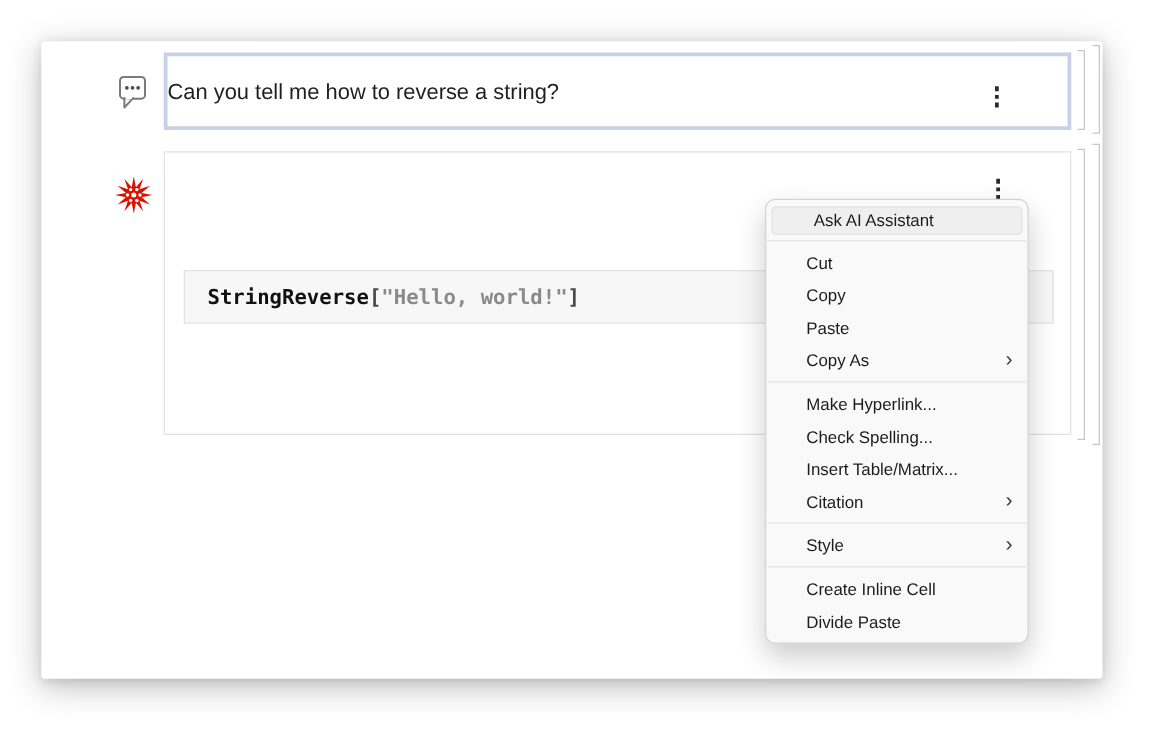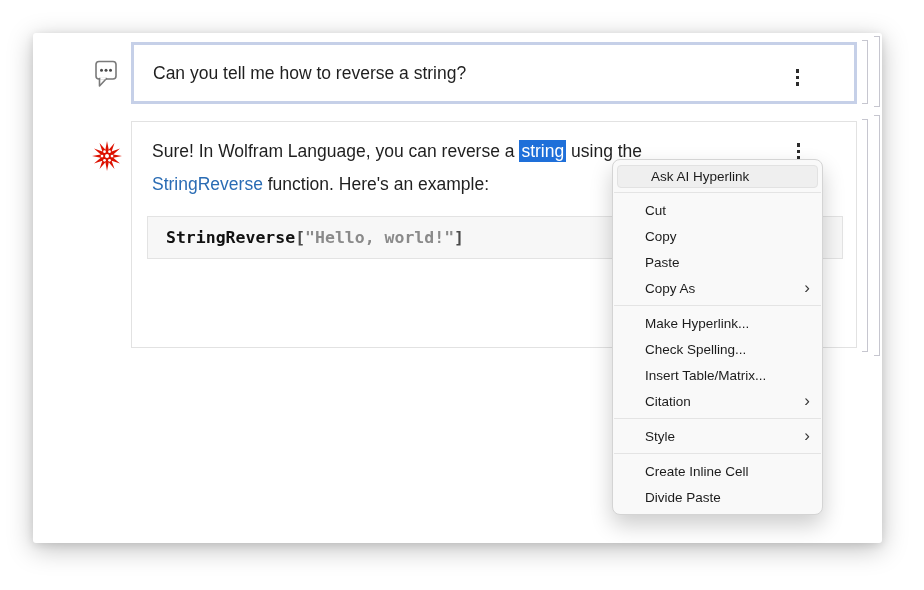--- a/index.html
+++ b/index.html
@@ -4,21 +4,21 @@
 <style>
   html,body{margin:0;padding:0;width:924px;height:590px;background:#ffffff;overflow:hidden;
             font-family:"Liberation Sans",sans-serif;}
   .stage{position:relative;width:924px;height:590px;}
   .panel{position:absolute;left:33px;top:33px;width:849px;height:510px;background:#fff;
          border-radius:3px;box-shadow:0 6px 26px rgba(0,0,0,0.25),0 2px 8px rgba(0,0,0,0.10);}
 
   
   .cell{position:absolute;box-sizing:border-box;background:#fff;}
   .cell-user{left:98px;top:9px;width:726px;height:62px;border:3px solid #c6d0e8;
-             display:flex;align-items:center;padding-left:19px;font-size:17.5px;color:#1f1f1f;}
+             display:flex;align-items:center;font-size:17.5px;color:#1f1f1f;}
   .cell-ai{left:98px;top:88px;width:726px;height:227px;border:1px solid #e2e2e2;}
 
   .kebab{position:absolute;display:flex;flex-direction:column;gap:3px;cursor:pointer;}
   .kebab i{display:block;width:3.5px;height:3.5px;background:#2b2b2b;}
   .kebab-user{right:55px;top:24px;}
   .kebab-ai{right:56px;top:21px;}
 
   .rich{position:absolute;left:20px;top:13px;font-size:17.5px;line-height:33px;color:#1f1f1f;white-space:nowrap;}
   .sel{background:#1e6fd9;color:#ffffff;padding:1px 2px;}
   .wl-link{color:#2a6cb4;cursor:pointer;}
@@ -91,45 +91,41 @@
         <circle cx="16" cy="12" r="1.1" fill="#ffffff"></circle>
         <circle cx="14" cy="15.46" r="1.1" fill="#ffffff"></circle>
         <circle cx="10" cy="15.46" r="1.1" fill="#ffffff"></circle>
         <circle cx="8" cy="12" r="1.1" fill="#ffffff"></circle>
         <circle cx="10" cy="8.54" r="1.1" fill="#ffffff"></circle>
         <circle cx="14" cy="8.54" r="1.1" fill="#ffffff"></circle>
       </svg>
     </div>
 
     <div class="cell cell-ai">
-      <div class="rich">
-        <div><span>Sure! In Wolfram Language, you can reverse a </span><span class="sel">string</span><span> using the</span></div>
-        <div><span class="wl-link">StringReverse</span><span> function. Here's an example:</span></div>
-      </div>
 
       <div class="codebox">
         <span class="code-fn">StringReverse</span>
           <span class="code-br">[</span>
           <span class="code-str">"Hello, world!"</span>
           <span class="code-br">]</span>
       </div>
 
 
       <div class="kebab kebab-ai">
           <i></i>
           <i></i>
           <i></i>
         </div>
     </div>
     <div class="bracket br-a-in"></div>
     <div class="bracket br-a-out"></div>
 
     <div class="menu">
       <div class="mi hl">
-          <span>Ask AI Hyperlink</span>
+          <span>Ask AI Assistant</span>
         </div>
       <div class="mdiv"></div>
       <div class="mi">
           <span>Cut</span>
         </div>
       <div class="mi">
           <span>Copy</span>
         </div>
       <div class="mi">
           <span>Paste</span>

